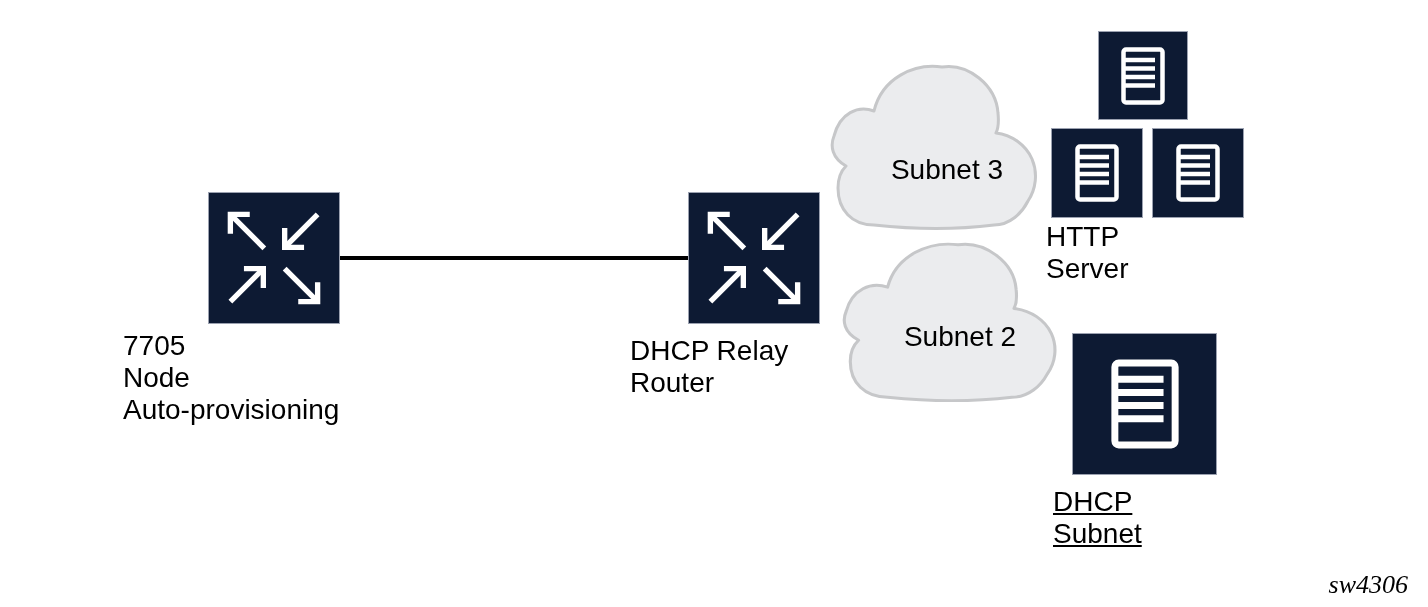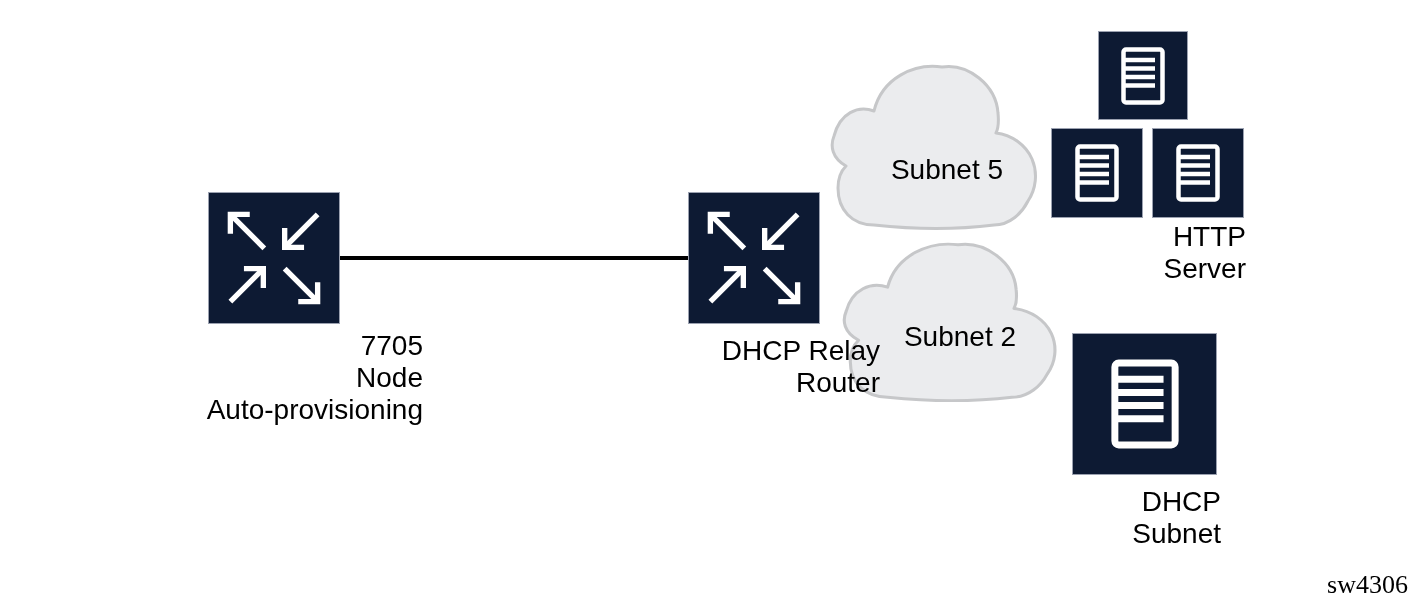--- a/index.html
+++ b/index.html
@@ -26,41 +26,42 @@
     position: absolute;
     z-index: 1;
   }
   .link-line {
     position: absolute;
     background: #000000;
     z-index: 2;
   }
   .node-label {
     position: absolute;
-    text-align: right;
+    text-align: left;
     font-size: 28px;
     line-height: 32px;
     color: #000000;
     z-index: 3;
     white-space: nowrap;
   }
   .cloud-label {
     position: absolute;
     text-align: center;
     font-size: 28px;
     line-height: 32px;
     color: #000000;
     z-index: 3;
     white-space: nowrap;
   }
   .figure-id {
     position: absolute;
     right: 20px;
     top: 570px;
     font-family: "Liberation Serif", serif;
+    font-style: italic;
     font-size: 26px;
     color: #000000;
     z-index: 3;
   }
 </style>
 </head>
 <body>
 
 <div id="diagram-canvas">
 
@@ -114,21 +115,21 @@
              C 2 98 0 86 4 76
              C 10 53 28 45 44 51
              C 52 18 84 3 112 7
              C 138 3 166 25 168 53
              C 169 63 168 69 166 73
              C 182 75 196 85 202 99
              C 208 113 206 129 198 141
              C 192 153 180 165 164 165
              Q 108 172 44 165 Z"></path>
   </svg>
-  <div class="cloud-label" style="left:857px; top:154px; width:180px;">Subnet 5</div>
+  <div class="cloud-label" style="left:857px; top:154px; width:180px;">Subnet 3</div>
 
   <svg class="cloud" style="left:842px; top:238px;" width="228" height="166" viewBox="0 0 220 172" preserveAspectRatio="none">
     <path fill="#ebecee" stroke="#c6c7c9" stroke-width="3" stroke-linejoin="round" d="M 44 165
              C 22 165 8 150 8 128
              C 8 117 12 110 16 106
              C 2 98 0 86 4 76
              C 10 53 28 45 44 51
              C 52 18 84 3 112 7
              C 138 3 166 25 168 53
              C 169 63 168 69 166 73
@@ -183,20 +184,20 @@
       <g fill="none" stroke="#ffffff" stroke-width="4.5">
         <rect x="2.5" y="2.5" width="39" height="53" rx="2.5"></rect>
         <line x1="4" y1="13" x2="34" y2="13"></line>
         <line x1="4" y1="21.5" x2="34" y2="21.5"></line>
         <line x1="4" y1="30" x2="34" y2="30"></line>
         <line x1="4" y1="38.5" x2="34" y2="38.5"></line>
       </g>
     </svg>
   </div>
 
-  <div class="node-label" style="left:1021px; top:486px; width:200px;">
+  <div class="node-label" style="left:1053px; top:486px; width:200px;text-decoration:underline;">
     <div>DHCP</div>
     <div>Subnet</div>
   </div>
 
   <div class="figure-id">sw4306</div>
 
 </div>
 
 </body></html>

